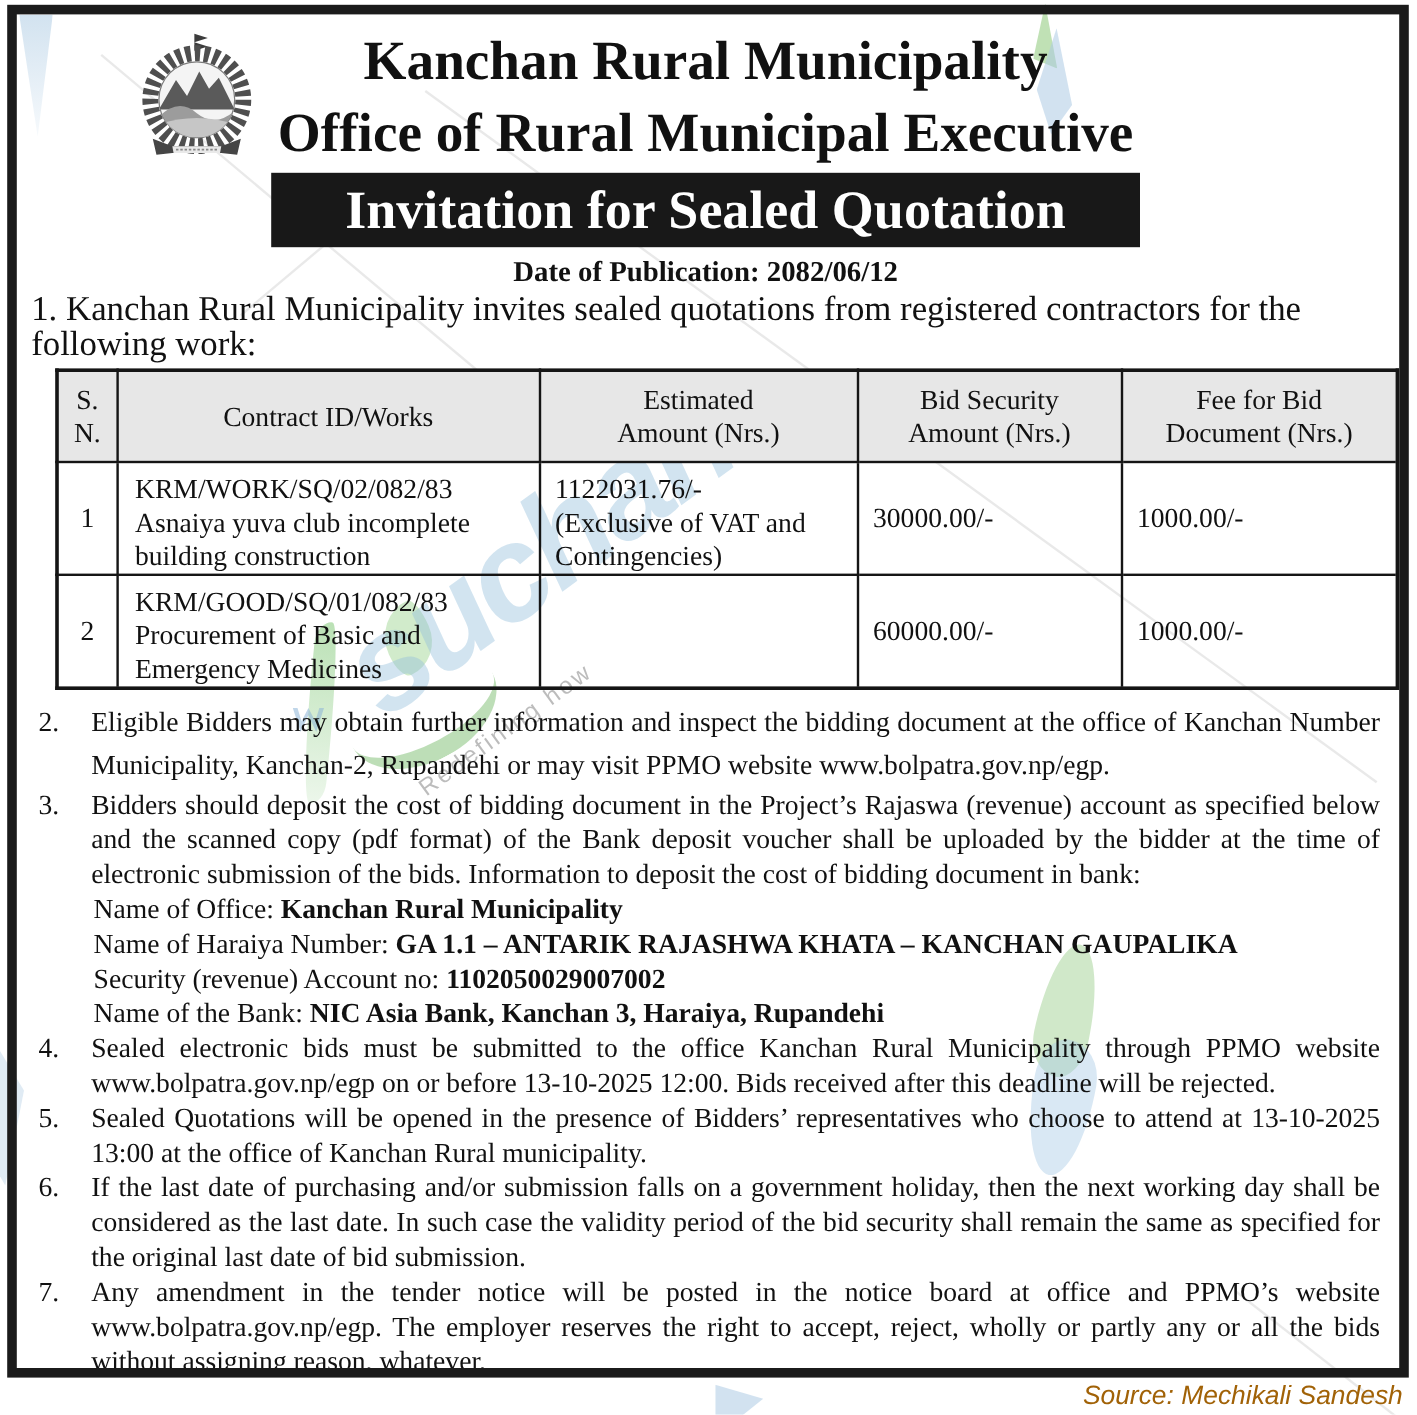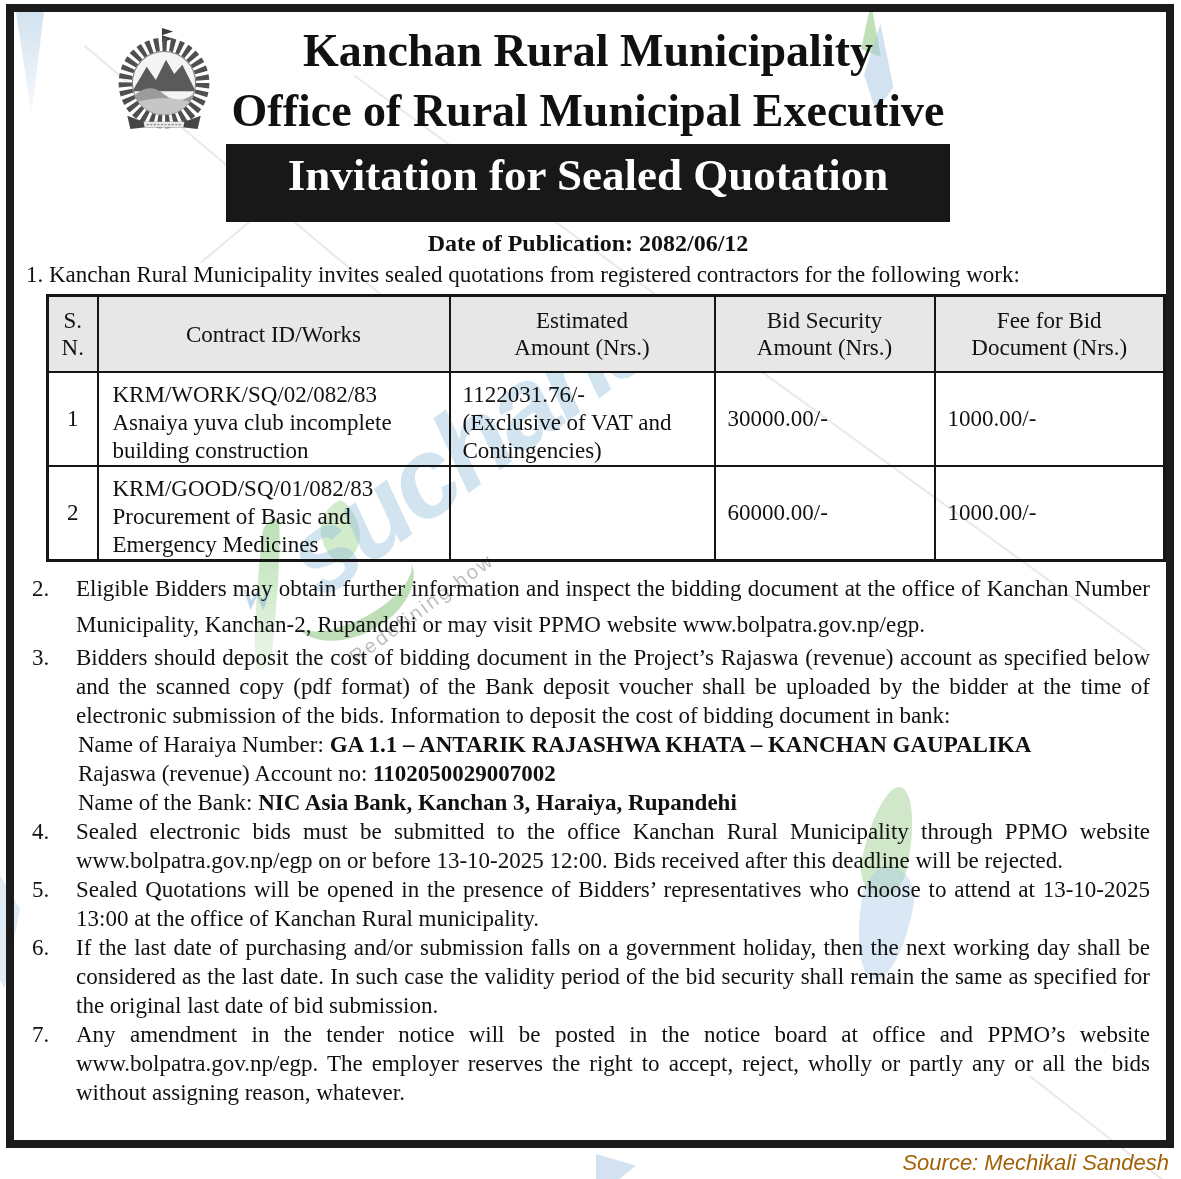--- a/index.html
+++ b/index.html
@@ -44,24 +44,24 @@
   .wm-bottom{left:596px;top:1154px;width:40px;height:26px;background:rgba(173,203,227,0.55);
              clip-path:polygon(0 0,100% 45%,55% 100%,0 100%);}
   
   .frame{position:absolute;left:6px;top:4px;right:7px;bottom:31px;border:8px solid #1b1b1b;
          z-index:1;overflow:hidden;}
   .content{position:relative;padding:6px 12px 0 8px;}
   .emblem{position:absolute;left:98px;top:14px;width:104px;height:106px;}
   .org-name{margin:8px 0 0 0;text-align:center;font-size:46px;line-height:50px;font-weight:bold;}
   .office-name{margin:10px 0 0 0;text-align:center;font-size:46px;line-height:50px;font-weight:bold;}
   .address{margin:12px 0 0 0;text-align:center;font-size:26px;line-height:30px;font-weight:bold;}
-  .banner{width:724px;height:78px;margin:8px auto 0;background:#181818;color:#fff;text-align:center;
+  .banner{width:724px;height:62px;margin:8px auto 0;background:#181818;color:#fff;text-align:center;
           font-size:45px;line-height:62px;font-weight:bold;}
   .date-line{margin:7px 0 0 0;text-align:center;font-size:24px;line-height:28px;font-weight:bold;}
-  .intro{margin:3px 0 0 4px;font-size:23px;line-height:29px;}
+  .intro{margin:3px 0 0 4px;font-size:29px;line-height:29px;}
   
   table.quot{table-layout:fixed;width:1117px;margin:5px 0 0 24px;border-collapse:collapse;
              border:3px solid #151515;font-size:23px;}
   table.quot th,table.quot td{border:2.5px solid #151515;}
   table.quot thead th{height:72px;background:#e7e7e7;font-weight:normal;text-align:center;
                       vertical-align:middle;line-height:27px;}
   .r1{height:87px;} .r2{height:88px;}
   td.sn{text-align:center;vertical-align:middle;}
   td.contract{vertical-align:top;padding:8px 22px 0 14px;line-height:28px;}
   td.estimated{vertical-align:top;padding:8px 8px 0 12px;line-height:28px;margin-top:44px;}
@@ -202,24 +202,27 @@
 
         <div class="pt">
           <span class="num">3.</span>
           <span class="ptbody">
             <span>Bidders should deposit the cost of bidding document in the Project’s Rajaswa (revenue) account as specified below and the scanned copy (pdf format) of the Bank deposit voucher shall be uploaded by the bidder at the time of electronic submission of the bids. </span><span class="ital">Information to deposit the cost of bidding document in bank:</span>
           </span>
         </div>
 
         <div class="bank">
           <div>
+            <span>Name of Office: </span><span class="val">Kanchan Rural Municipality</span>
+          </div>
+          <div>
             <span>Name of Haraiya Number: </span><span class="val">GA 1.1 – ANTARIK RAJASHWA KHATA – KANCHAN GAUPALIKA</span>
           </div>
           <div>
-            <span>Rajaswa (revenue) Account no: </span><span class="val">1102050029007002</span>
+            <span>Security (revenue) Account no: </span><span class="val">1102050029007002</span>
           </div>
           <div>
             <span>Name of the Bank: </span><span class="val">NIC Asia Bank, Kanchan 3, Haraiya, Rupandehi</span>
           </div>
         </div>
 
         <div class="pt">
           <span class="num">4.</span>
           <span class="ptbody">Sealed electronic bids must be submitted to the office Kanchan Rural Municipality through PPMO website www.bolpatra.gov.np/egp  on or before  13-10-2025 12:00. Bids received after this deadline will be rejected.</span>
         </div>

